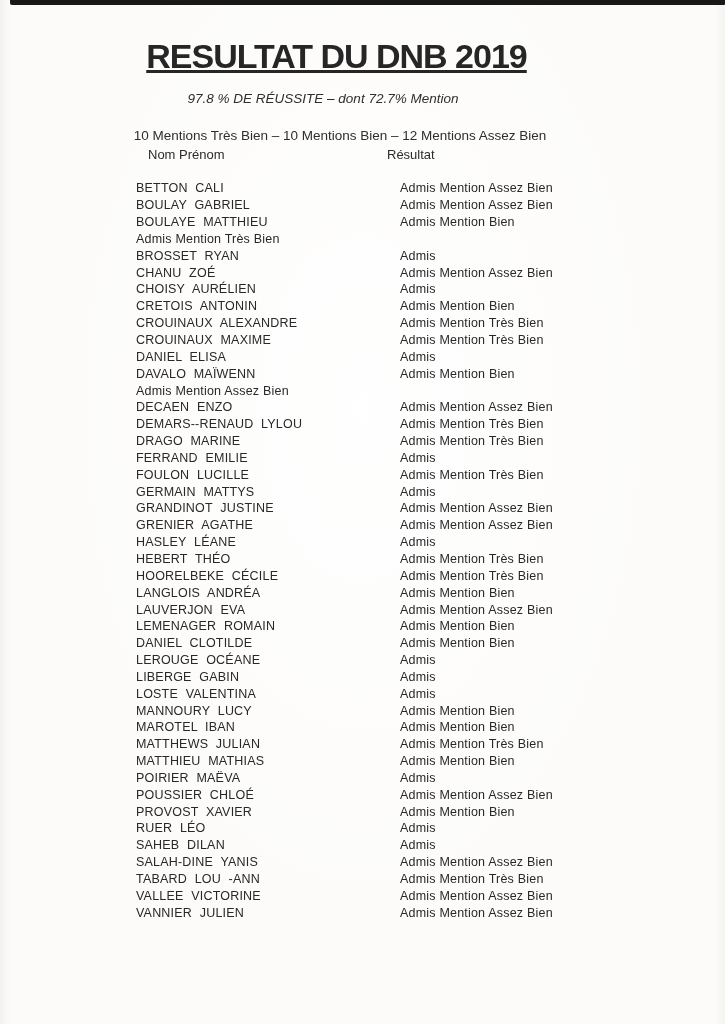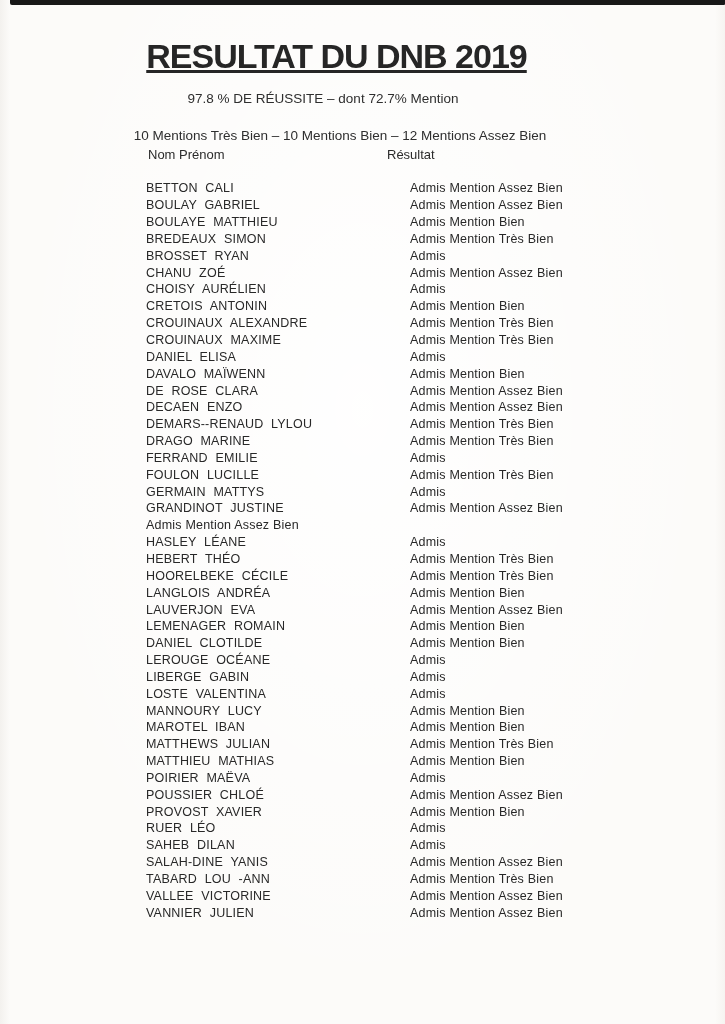--- a/index.html
+++ b/index.html
@@ -43,20 +43,21 @@
     text-decoration: underline;
   }
   .doc-subtitle-1 {
     position: absolute;
     top: 91px;
     left: 0;
     width: 646px;
     text-align: center;
     font-size: 13.5px;
     color: #2e2e2e;
+    font-style: italic;
   }
   .doc-subtitle-2 {
     position: absolute;
     top: 116px;
     left: 0;
     width: 680px;
     text-align: center;
     font-size: 13.5px;
     color: #2e2e2e;
     margin-top: 12px;
@@ -82,21 +83,20 @@
     left: 136px;
     width: 540px;
   }
   .row {
     display: flex;
     height: 16.85px;
     align-items: center;
     font-size: 12.5px;
     color: #282828;
     letter-spacing: 0.2px;
-    margin-left: 10px;
   }
   .row .cell-name {
     width: 264px;
     flex: 0 0 264px;
     word-spacing: 4px;
     white-space: nowrap;
   }
   .row .cell-result {
     flex: 1;
     white-space: nowrap;
@@ -125,21 +125,20 @@
       </div>
       <div class="row">
         <span class="cell-name">BOULAY GABRIEL</span>
         <span class="cell-result">Admis Mention Assez Bien</span>
       </div>
       <div class="row">
         <span class="cell-name">BOULAYE MATTHIEU</span>
         <span class="cell-result">Admis Mention Bien</span>
       </div>
       <div class="row">
-        <span class="cell-name">BREDEAUX SIMON</span>
         <span class="cell-result">Admis Mention Très Bien</span>
       </div>
       <div class="row">
         <span class="cell-name">BROSSET RYAN</span>
         <span class="cell-result">Admis</span>
       </div>
       <div class="row">
         <span class="cell-name">CHANU ZOÉ</span>
         <span class="cell-result">Admis Mention Assez Bien</span>
       </div>
@@ -161,21 +160,20 @@
       </div>
       <div class="row">
         <span class="cell-name">DANIEL ELISA</span>
         <span class="cell-result">Admis</span>
       </div>
       <div class="row">
         <span class="cell-name">DAVALO MAÏWENN</span>
         <span class="cell-result">Admis Mention Bien</span>
       </div>
       <div class="row">
-        <span class="cell-name">DE ROSE CLARA</span>
         <span class="cell-result">Admis Mention Assez Bien</span>
       </div>
       <div class="row">
         <span class="cell-name">DECAEN ENZO</span>
         <span class="cell-result">Admis Mention Assez Bien</span>
       </div>
       <div class="row">
         <span class="cell-name">DEMARS--RENAUD LYLOU</span>
         <span class="cell-result">Admis Mention Très Bien</span>
       </div>
@@ -193,20 +191,21 @@
       </div>
       <div class="row">
         <span class="cell-name">GERMAIN MATTYS</span>
         <span class="cell-result">Admis</span>
       </div>
       <div class="row">
         <span class="cell-name">GRANDINOT JUSTINE</span>
         <span class="cell-result">Admis Mention Assez Bien</span>
       </div>
       <div class="row">
+        <span class="cell-name">GRENIER AGATHE</span>
         <span class="cell-result">Admis Mention Assez Bien</span>
       </div>
       <div class="row">
         <span class="cell-name">HASLEY LÉANE</span>
         <span class="cell-result">Admis</span>
       </div>
       <div class="row">
         <span class="cell-name">HEBERT THÉO</span>
         <span class="cell-result">Admis Mention Très Bien</span>
       </div>

